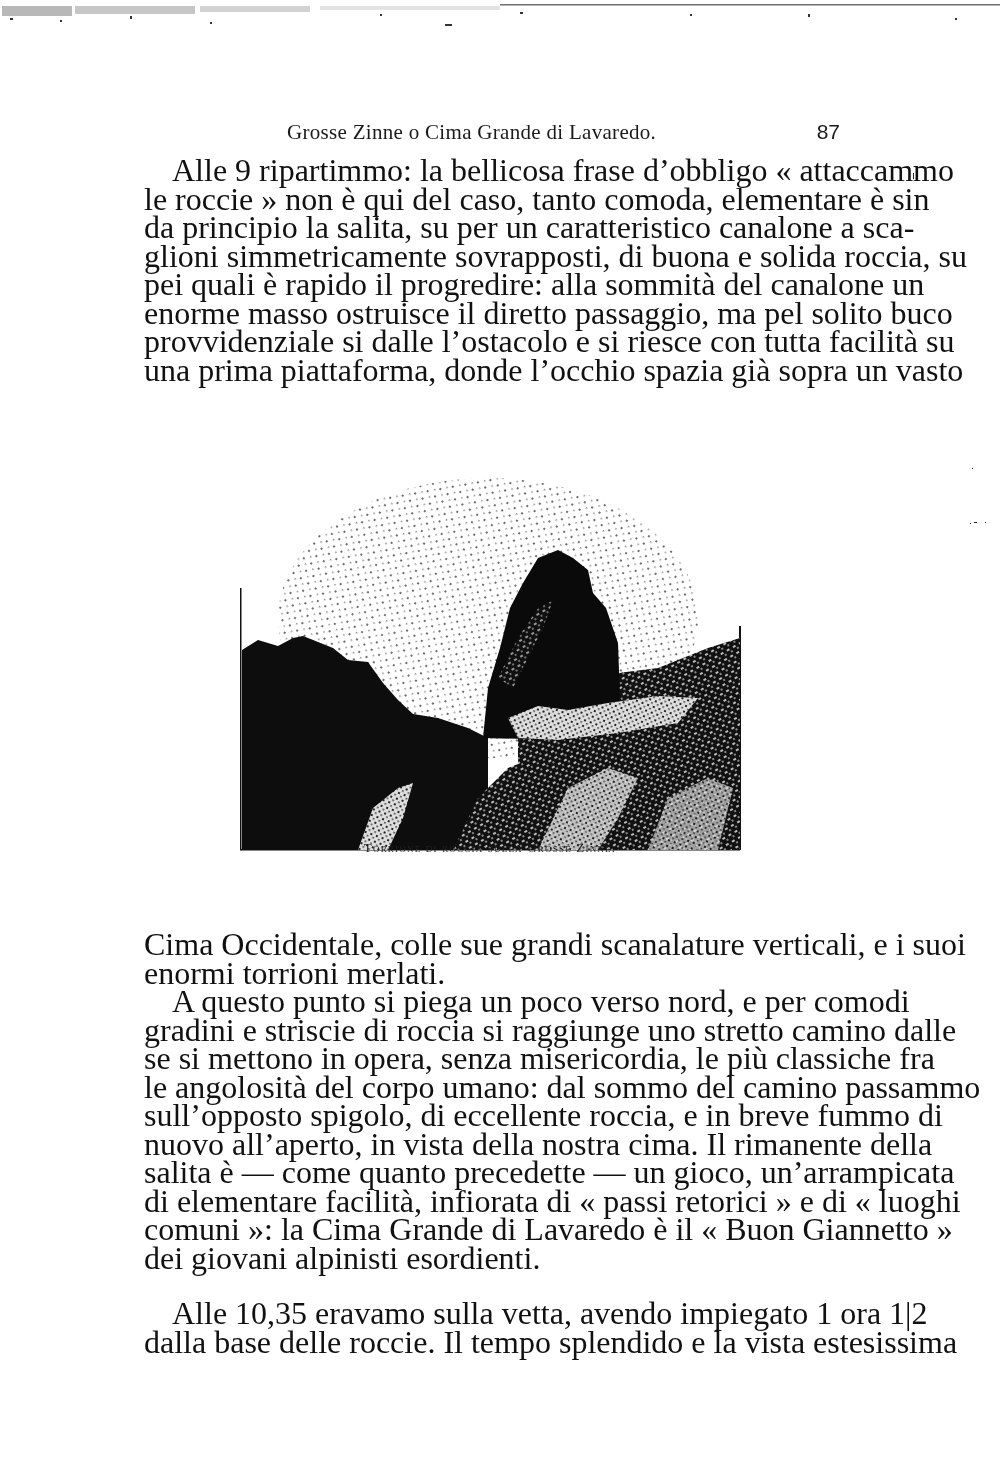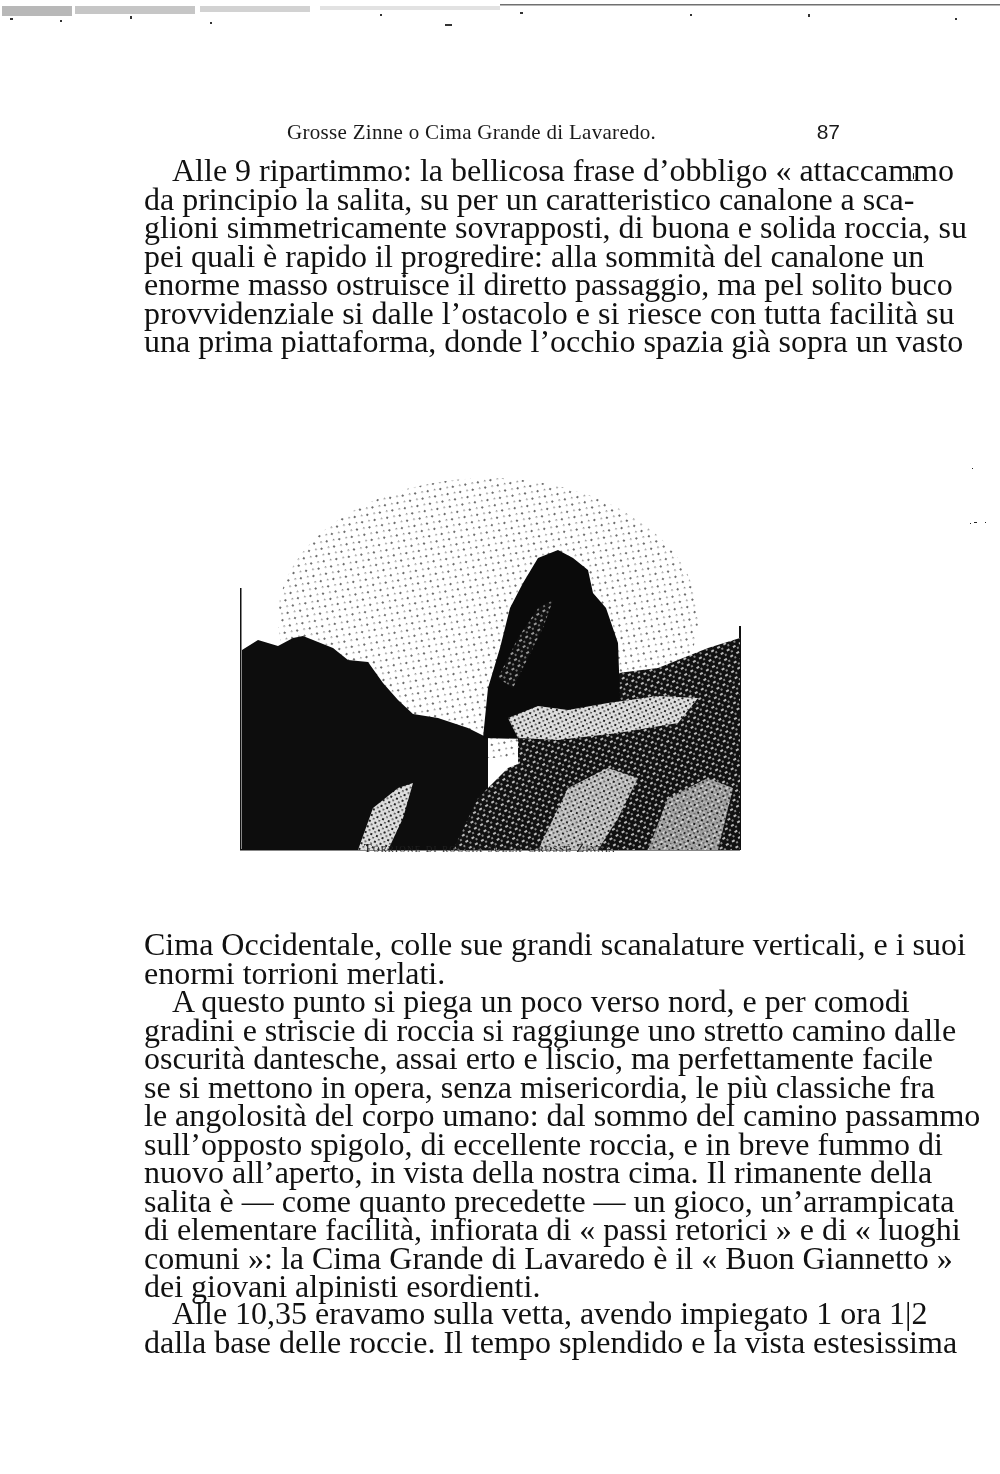--- a/index.html
+++ b/index.html
@@ -73,20 +73,21 @@
   </svg>
 </div>
 
 <div class="running-head">
   <span class="running-title">Grosse Zinne o Cima Grande di Lavaredo.</span>
   <span class="page-number">87</span>
 </div>
 
 <div class="text-block" id="block-1">
   <span class="line indent">Alle 9 ripartimmo: la bellicosa frase d’obbligo « attaccammo</span>
+  <span class="line">le roccie » non è qui del caso, tanto comoda, elementare è sin</span>
   <span class="line">da principio la salita, su per un caratteristico canalone a sca-</span>
   <span class="line">glioni simmetricamente sovrapposti, di buona e solida roccia, su</span>
   <span class="line">pei quali è rapido il progredire: alla sommità del canalone un</span>
   <span class="line">enorme masso ostruisce il diretto passaggio, ma pel solito buco</span>
   <span class="line">provvidenziale si dalle l’ostacolo e si riesce con tutta facilità su</span>
   <span class="line">una prima piattaforma, donde l’occhio spazia già sopra un vasto</span>
 </div>
 
 <div class="figure">
   <svg width="506" height="378" viewBox="0 0 506 378">
@@ -130,21 +131,20 @@
   </svg>
 </div>
 
 <div class="caption">Torrione di roccia sulla Grosse Zinne.</div>
 
 <div class="text-block" id="block-2">
   <span class="line">Cima Occidentale, colle sue grandi scanalature verticali, e i suoi</span>
   <span class="line last">enormi torrioni merlati.</span>
   <span class="line indent">A questo punto si piega un poco verso nord, e per comodi</span>
   <span class="line">gradini e striscie di roccia si raggiunge uno stretto camino dalle</span>
-  <span class="line">oscurità dantesche, assai erto e liscio, ma perfettamente facile</span>
   <span class="line">se si mettono in opera, senza misericordia, le più classiche fra</span>
   <span class="line">le angolosità del corpo umano: dal sommo del camino passammo</span>
   <span class="line">sull’opposto spigolo, di eccellente roccia, e in breve fummo di</span>
   <span class="line">nuovo all’aperto, in vista della nostra cima. Il rimanente della</span>
   <span class="line">salita è — come quanto precedette — un gioco, un’arrampicata</span>
   <span class="line">di elementare facilità, infiorata di « passi retorici » e di « luoghi</span>
   <span class="line">comuni »: la Cima Grande di Lavaredo è il « Buon Giannetto »</span>
   <span class="line last">dei giovani alpinisti esordienti.</span>
 </div>
 

